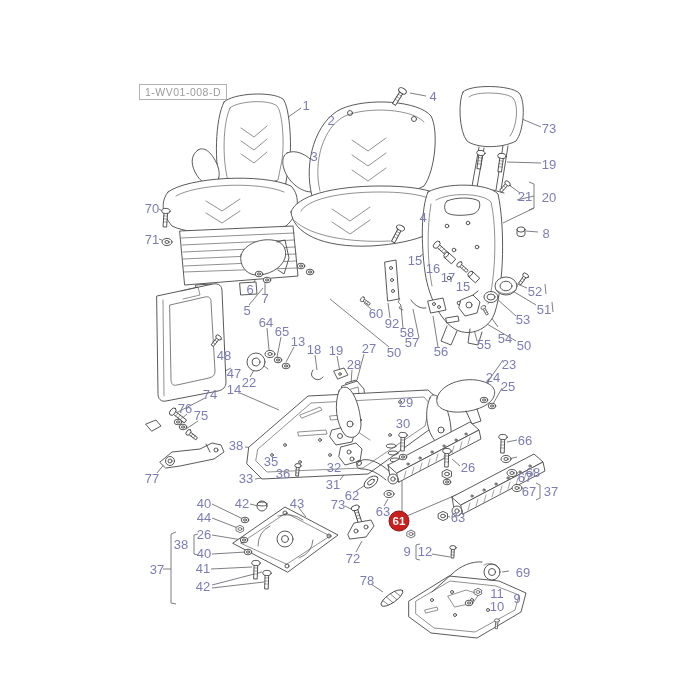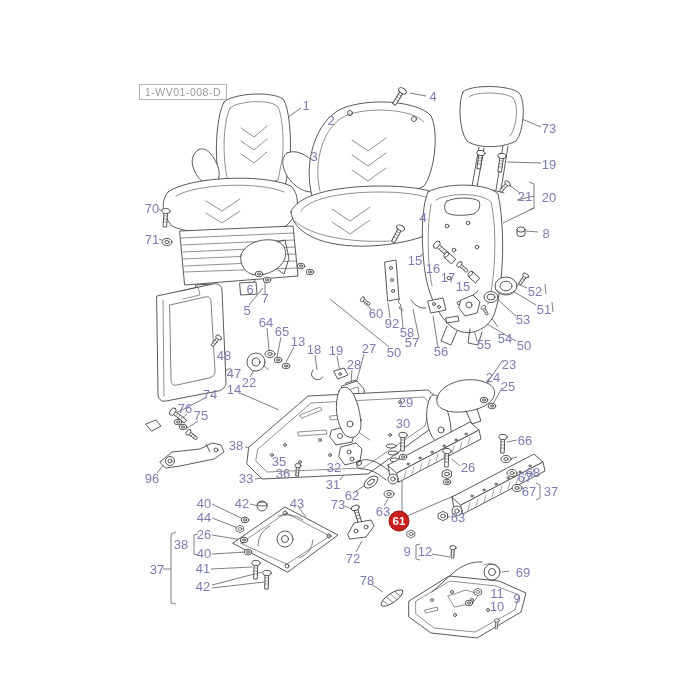--- a/index.html
+++ b/index.html
@@ -404,23 +404,23 @@
       <div class="callout" style="left: 249px; top: 382px;">22</div>
       <div class="callout" style="left: 234px; top: 389px;">14</div>
       <div class="callout" style="left: 509px; top: 364px;">23</div>
       <div class="callout" style="left: 493px; top: 377px;">24</div>
       <div class="callout" style="left: 508px; top: 386px;">25</div>
       <div class="callout" style="left: 406px; top: 402px;">29</div>
       <div class="callout" style="left: 403px; top: 423px;">30</div>
       <div class="callout" style="left: 210px; top: 394px;">74</div>
       <div class="callout" style="left: 185px; top: 408px;">76</div>
       <div class="callout" style="left: 201px; top: 415px;">75</div>
-      <div class="callout" style="left: 152px; top: 478px;">96</div>
+      <div class="callout" style="left: 152px; top: 478px;">77</div>
       <div class="callout" style="left: 236px; top: 445px;">38</div>
-      <div class="callout" style="left: 279px; top: 461px;">35</div>
+      <div class="callout" style="left: 271px; top: 461px;">35</div>
       <div class="callout" style="left: 283px; top: 473px;">36</div>
       <div class="callout" style="left: 246px; top: 478px;">33</div>
       <div class="callout" style="left: 334px; top: 467px;">32</div>
       <div class="callout" style="left: 333px; top: 484px;">31</div>
       <div class="callout" style="left: 352px; top: 495px;">62</div>
       <div class="callout" style="left: 338px; top: 504px;">73</div>
       <div class="callout" style="left: 383px; top: 511px;">63</div>
       <div class="callout" style="left: 525px; top: 440px;">66</div>
       <div class="callout" style="left: 525px; top: 457px; margin-top: 20px;">67</div>
       <div class="callout" style="left: 533px; top: 472px;">68</div>

